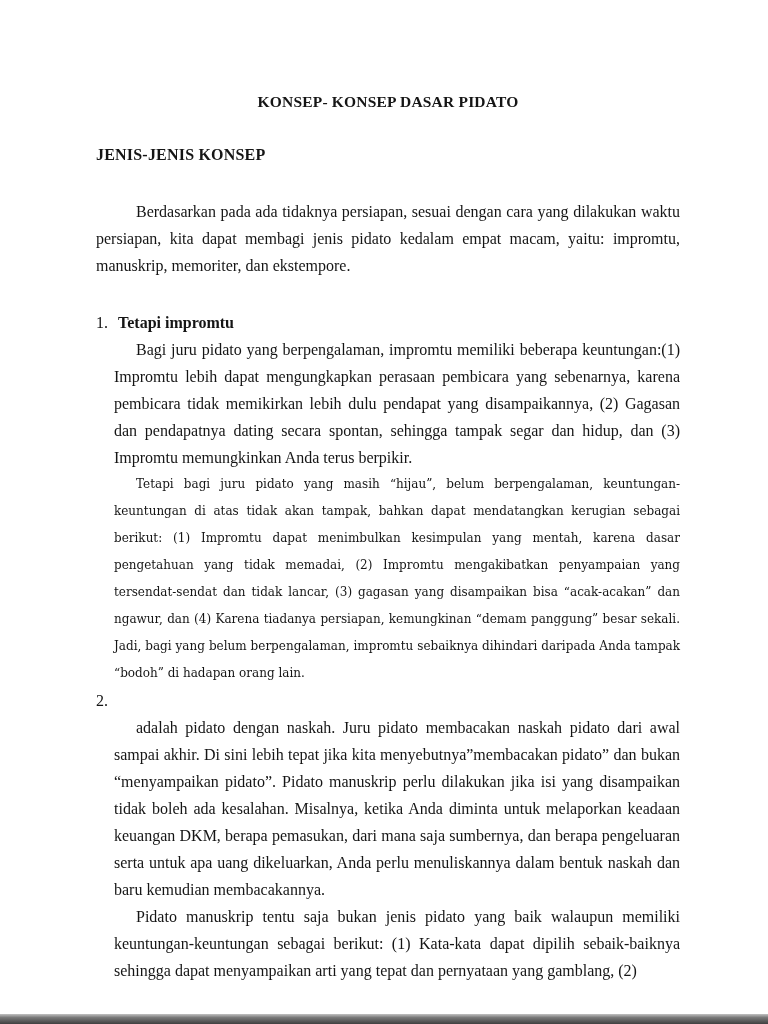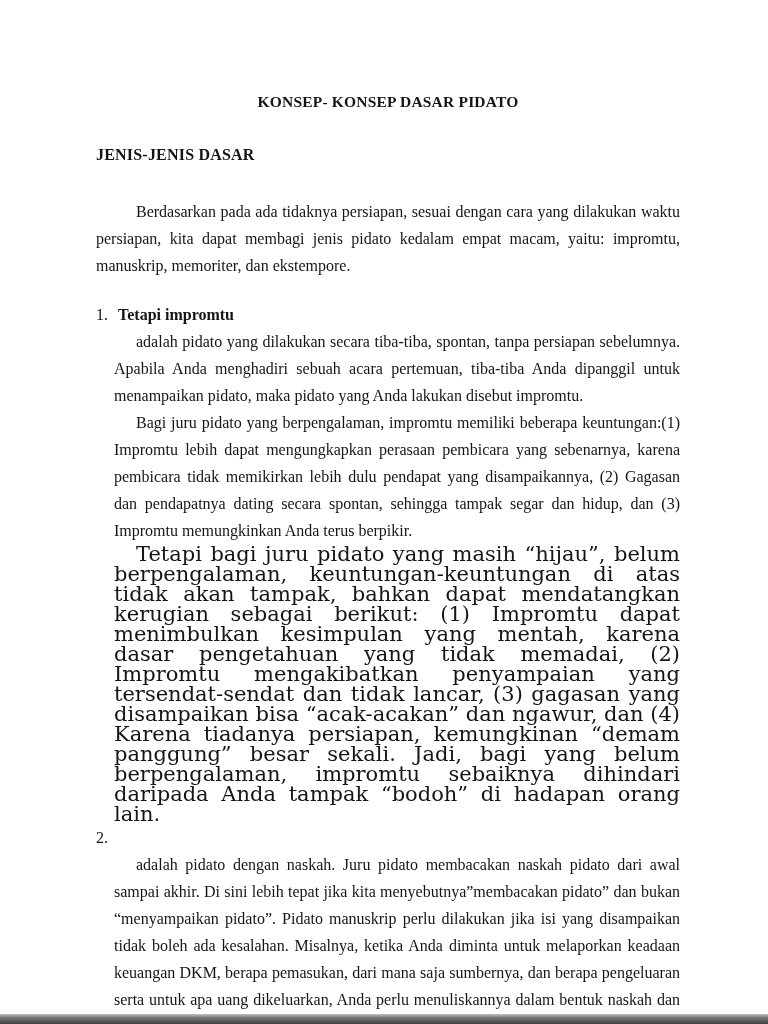--- a/index.html
+++ b/index.html
@@ -38,21 +38,21 @@
     margin-bottom: 30px;
   }
   p {
     margin: 0;
     font-size: 16px;
     line-height: 27px;
     text-align: justify;
   }
   .intro {
     text-indent: 40px;
-    margin-bottom: 22px;
+    margin-bottom: 30px;
   }
   .item-head {
     display: flex;
     font-size: 16px;
     line-height: 27px;
   }
   .item-head .num {
     display: inline-block;
     width: 22px;
     flex: 0 0 22px;
@@ -61,50 +61,49 @@
     font-weight: bold;
   }
   .item-body {
     margin-left: 18px;
   }
   .item-body .para {
     text-indent: 22px;
   }
   .para.alt {
     font-family: "DejaVu Serif", serif;
-    font-size: 21px;
-    line-height: 20px;
+    font-size: 12px;
+    line-height: 27px;
   }
   .bottom-edge {
     position: absolute;
     left: 0;
     bottom: 0;
     width: 768px;
     height: 10px;
     background: linear-gradient(180deg, #c2c2c2 0%, #7a7a7a 35%, #3f3f3f 100%);
   }
 </style>
 </head>
 <body>
 
 <div class="page">
 
   <div class="title">KONSEP- KONSEP DASAR PIDATO</div>
 
-  <div class="heading">JENIS-JENIS DASAR</div>
+  <div class="heading">JENIS-JENIS KONSEP</div>
 
   <p class="intro">Berdasarkan pada ada tidaknya persiapan, sesuai dengan cara yang dilakukan waktu persiapan, kita dapat membagi jenis pidato kedalam empat macam, yaitu: impromtu, manuskrip, memoriter, dan ekstempore.</p>
 
   <div class="item">
     <div class="item-head">
       <span class="num">1.</span>
       <span class="item-title">Tetapi impromtu</span>
     </div>
     <div class="item-body">
-      <p class="para">adalah pidato yang dilakukan secara tiba-tiba, spontan, tanpa persiapan sebelumnya. Apabila Anda menghadiri sebuah acara pertemuan, tiba-tiba Anda dipanggil untuk menampaikan pidato, maka pidato yang Anda lakukan disebut impromtu.</p>
       <p class="para">Bagi juru pidato yang berpengalaman, impromtu memiliki beberapa keuntungan:(1) Impromtu lebih dapat mengungkapkan perasaan pembicara yang sebenarnya, karena pembicara tidak memikirkan lebih dulu pendapat yang disampaikannya, (2) Gagasan dan pendapatnya dating secara spontan, sehingga tampak segar dan hidup, dan (3) Impromtu memungkinkan Anda terus berpikir.</p>
       <p class="para alt">Tetapi bagi juru pidato yang masih “hijau”, belum berpengalaman, keuntungan-keuntungan di atas tidak akan tampak, bahkan dapat mendatangkan kerugian sebagai berikut: (1) Impromtu dapat menimbulkan kesimpulan yang mentah, karena dasar pengetahuan yang tidak memadai, (2) Impromtu mengakibatkan penyampaian yang tersendat-sendat dan tidak lancar, (3) gagasan yang disampaikan bisa “acak-acakan” dan ngawur, dan (4) Karena tiadanya persiapan, kemungkinan “demam panggung” besar sekali. Jadi, bagi yang belum berpengalaman, impromtu sebaiknya dihindari daripada Anda tampak “bodoh” di hadapan orang lain.</p>
     </div>
   </div>
 
   <div class="item">
     <div class="item-head">
       <span class="num">2.</span>
     </div>
     <div class="item-body">

